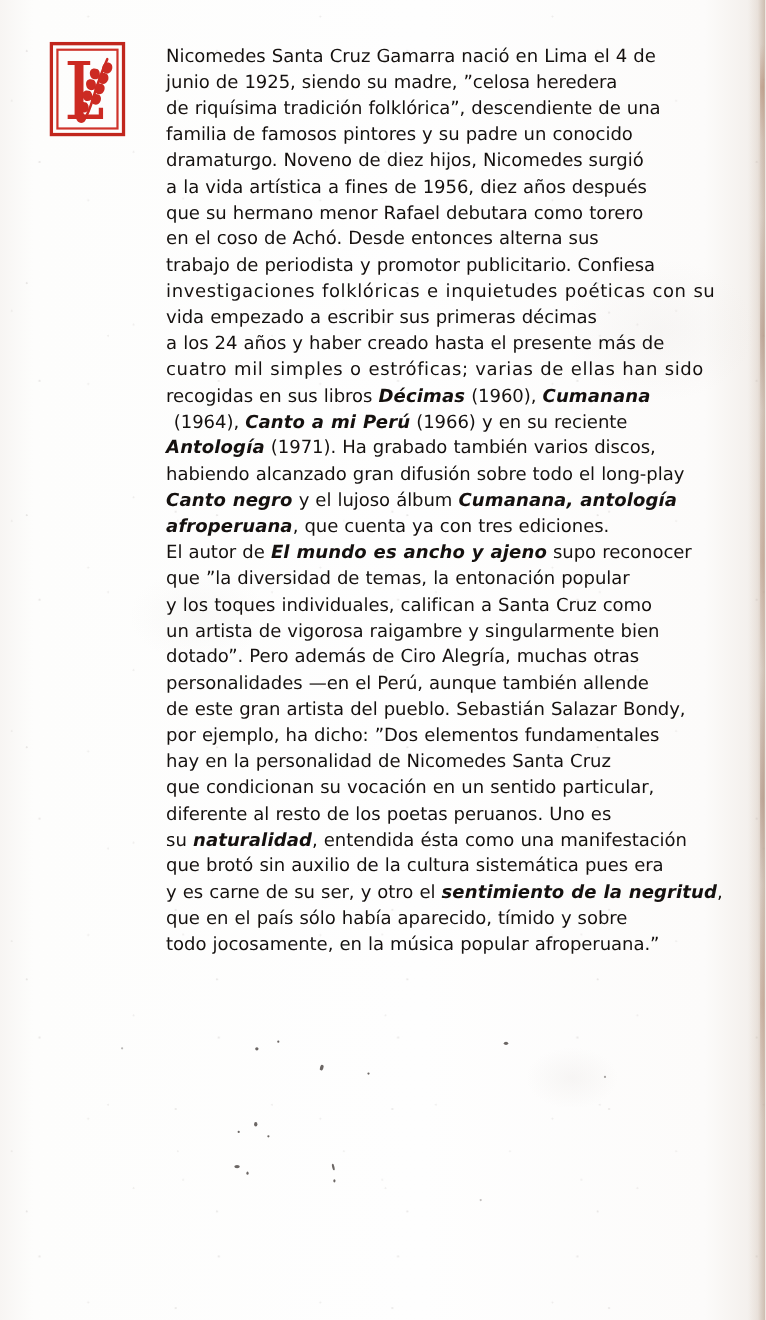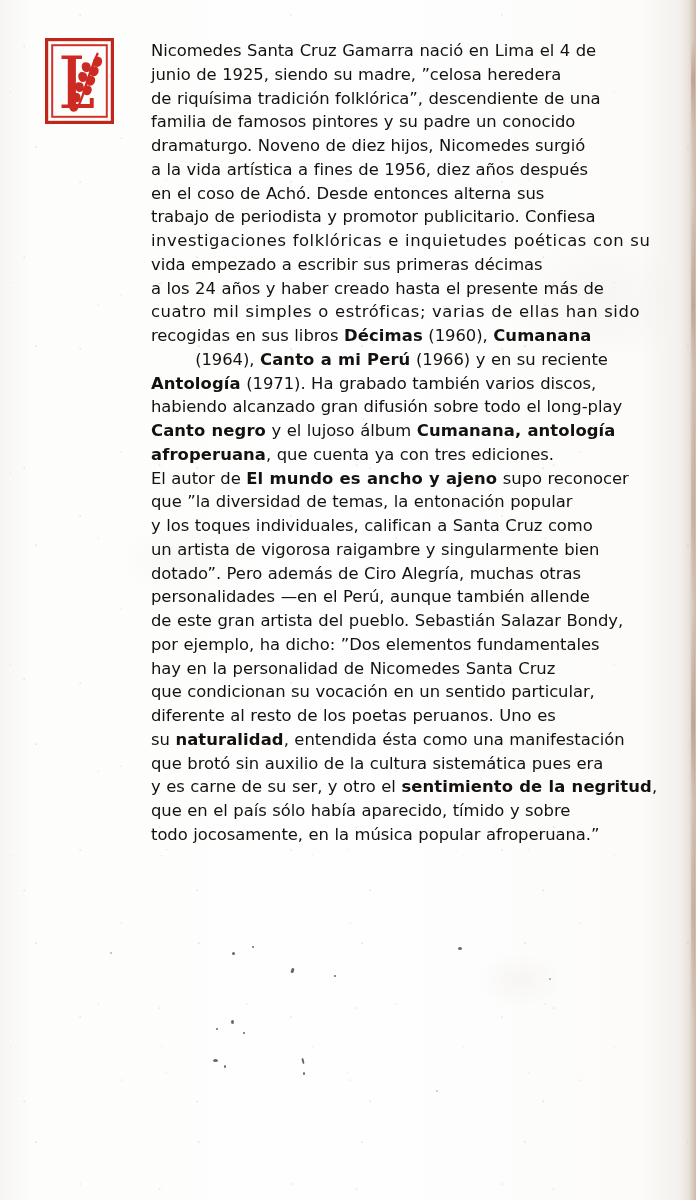--- a/index.html
+++ b/index.html
@@ -103,28 +103,29 @@
     word-spacing: 0.4px;
     text-rendering: optimizeLegibility;
   }
   #blurb p {
     margin: 0;
     text-indent: 0;
   }
   #blurb b {
     font-weight: 700;
     letter-spacing: 0.1px;
+    font-style: italic;
   }
   .ln {
     display: block;
     white-space: nowrap;
   }
   
   .wide { letter-spacing: 0.55px; }
-  .indent { padding-left: 7px; text-align: center; }
+  .indent { padding-left: 7px; }
 
   
   .flecks {
     position: absolute;
     left: 0;
     top: 930px;
     width: 696px;
     height: 270px;
     pointer-events: none;
   }
@@ -170,20 +171,21 @@
 
   <div id="blurb">
 
     <p>
       <span class="ln">Nicomedes Santa Cruz Gamarra nació en Lima el 4 de</span>
       <span class="ln">junio de 1925, siendo su madre, ”celosa heredera</span>
       <span class="ln">de riquísima tradición folklórica”, descendiente de una</span>
       <span class="ln">familia de famosos pintores y su padre un conocido</span>
       <span class="ln">dramaturgo. Noveno de diez hijos, Nicomedes surgió</span>
       <span class="ln">a la vida artística a fines de 1956, diez años después</span>
+      <span class="ln">que su hermano menor Rafael debutara como torero</span>
       <span class="ln">en el coso de Achó. Desde entonces alterna sus</span>
       <span class="ln">trabajo de periodista y promotor publicitario. Confiesa</span>
       <span class="ln wide">investigaciones folklóricas e inquietudes poéticas con su</span>
       <span class="ln">vida empezado a escribir sus primeras décimas</span>
       <span class="ln">a los 24 años y haber creado hasta el presente más de</span>
       <span class="ln wide">cuatro mil simples o estróficas; varias de ellas han sido</span>
       <span class="ln">recogidas en sus libros <b>Décimas</b> (1960), <b>Cumanana</b></span>
       <span class="ln indent">(1964), <b>Canto a mi Perú</b> (1966) y en su reciente</span>
       <span class="ln"><b>Antología</b> (1971). Ha grabado también varios discos,</span>
       <span class="ln">habiendo alcanzado gran difusión sobre todo el long-play</span>

